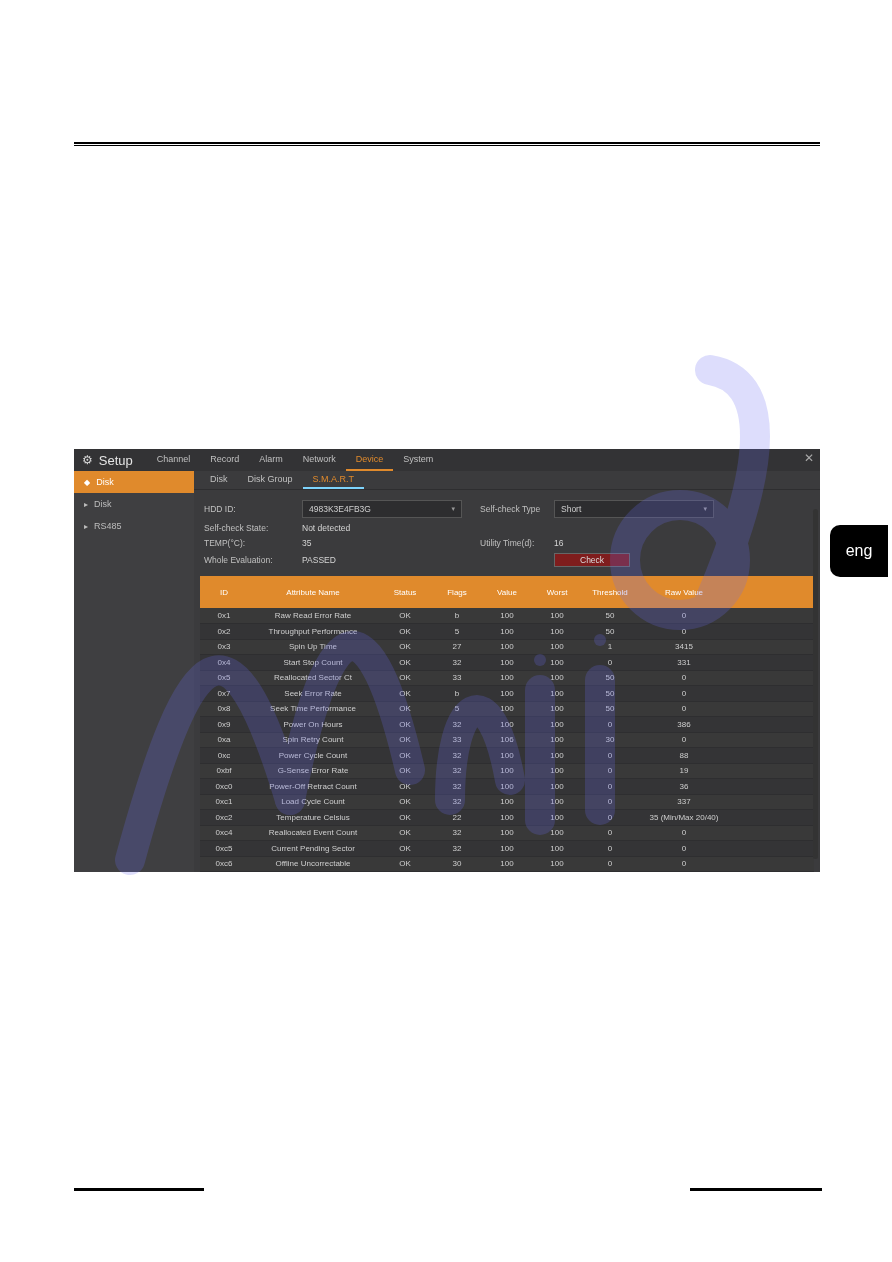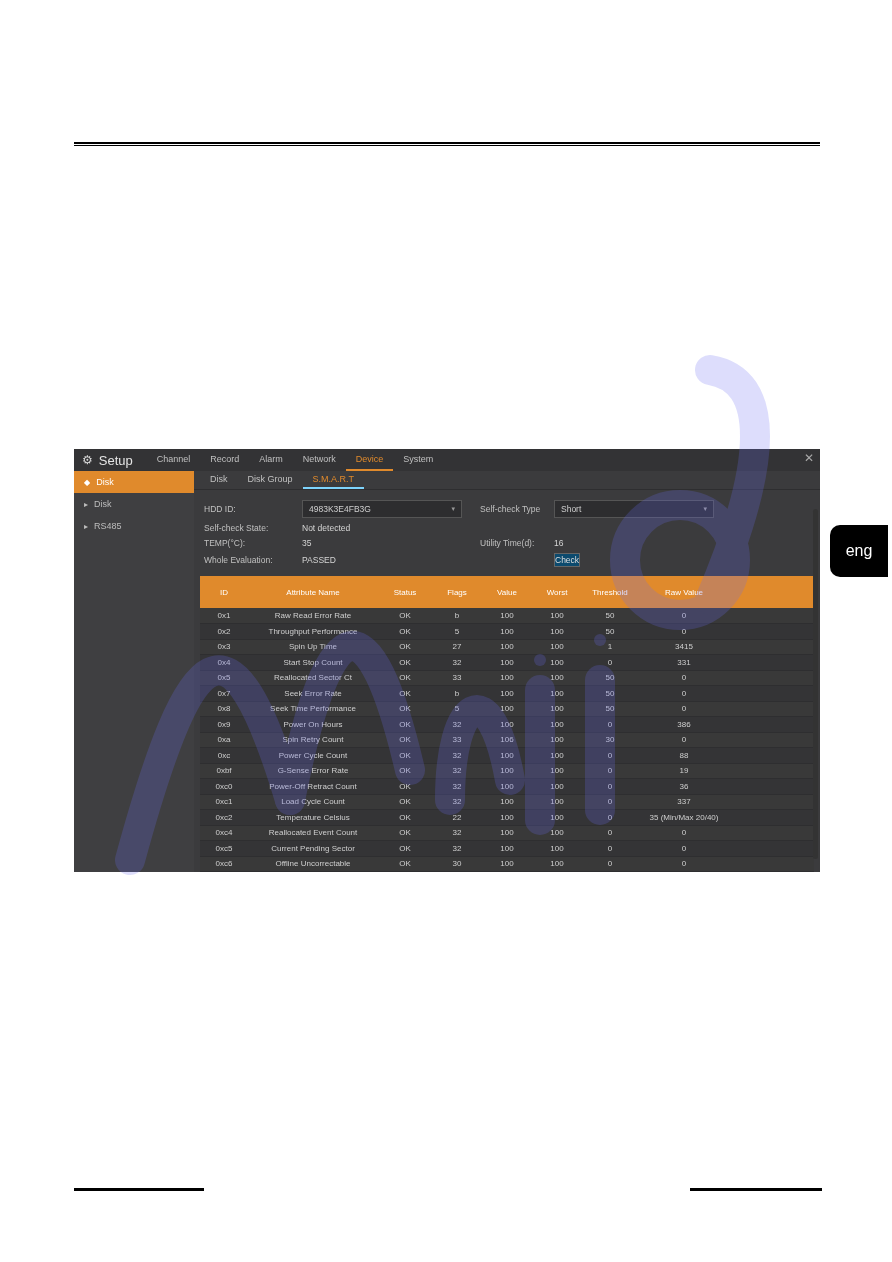--- a/index.html
+++ b/index.html
@@ -202,23 +202,23 @@
     width: 160px;
   }
   .dropdown .caret { font-size: 7px; color: #999; }
   .form-col2 {
     margin-left: 18px;
     display: flex;
     align-items: center;
   }
   .form-col2 .form-label { width: 74px; }
   .check-btn {
-    background: #0c4a6e;
+    background: #7f1d1d;
     border: 1px solid #666;
-    padding: 1px 0;
+    padding: 1px 25px;
     font-size: 8.5px;
     color: #ddd;
     cursor: pointer;
   }
   .smart-title {
     padding: 6px 10px 4px 10px;
     font-size: 10px;
     font-weight: bold;
     color: #e0e0e0;
   }

